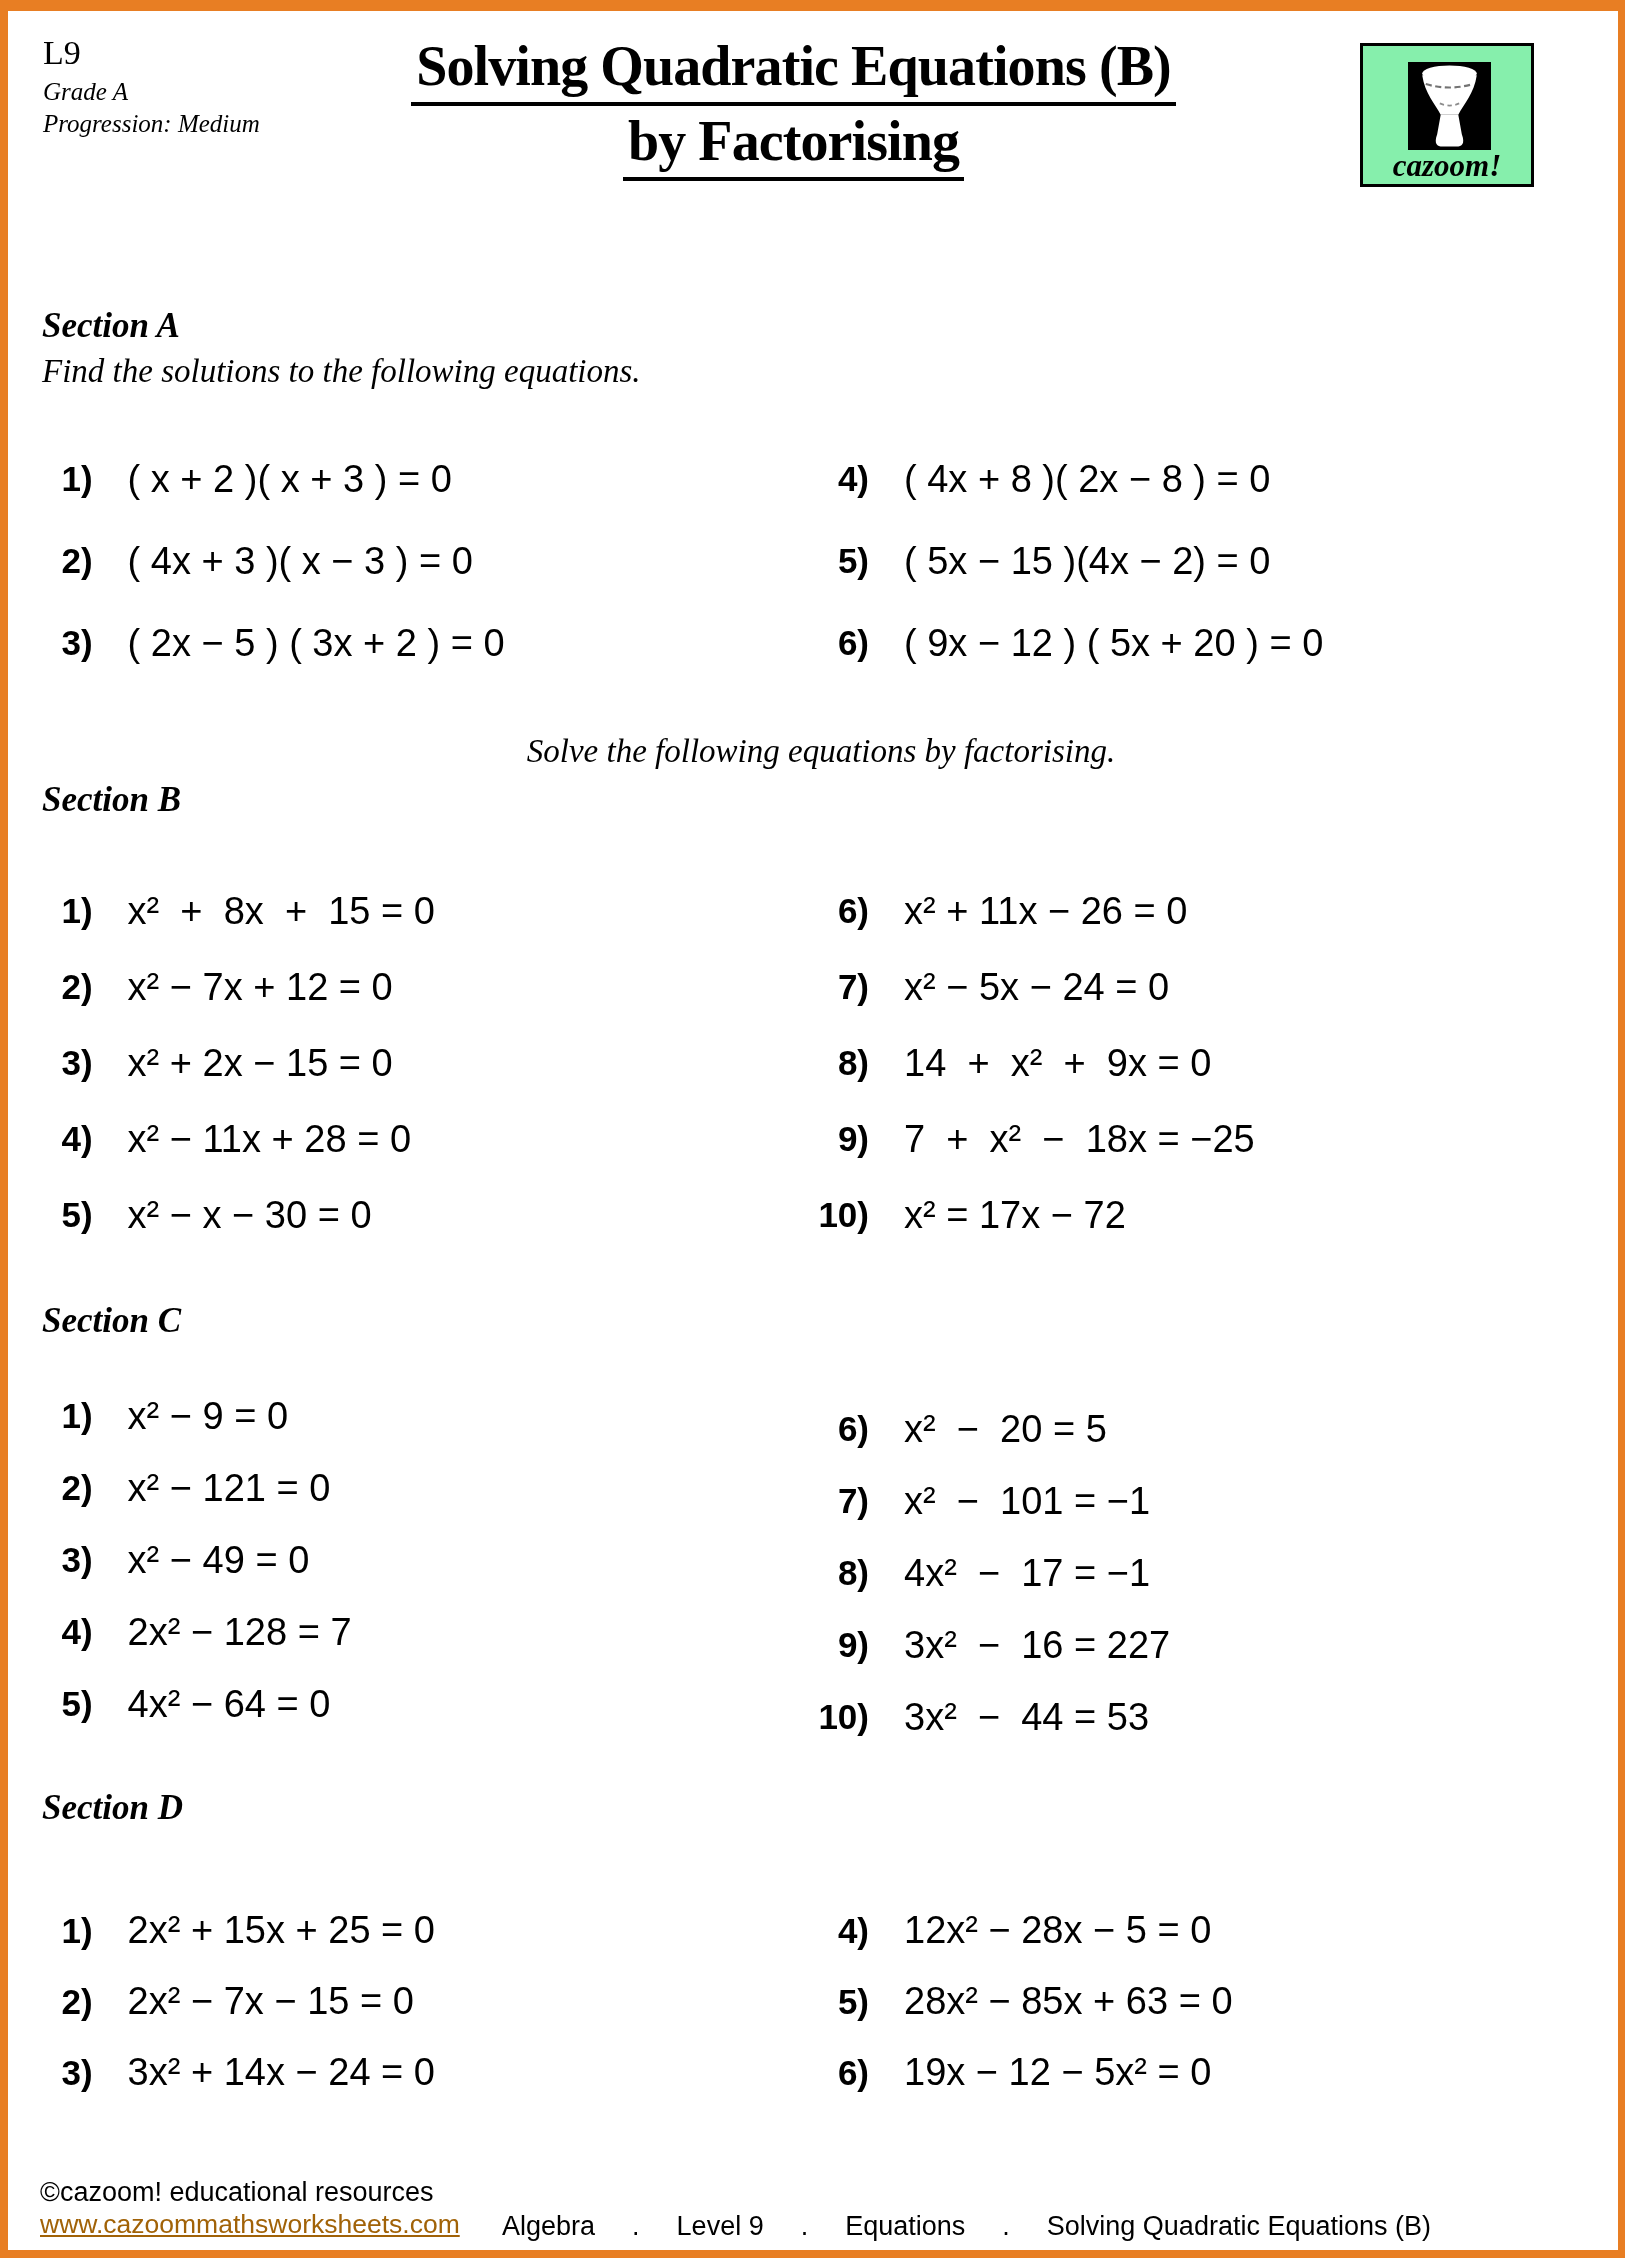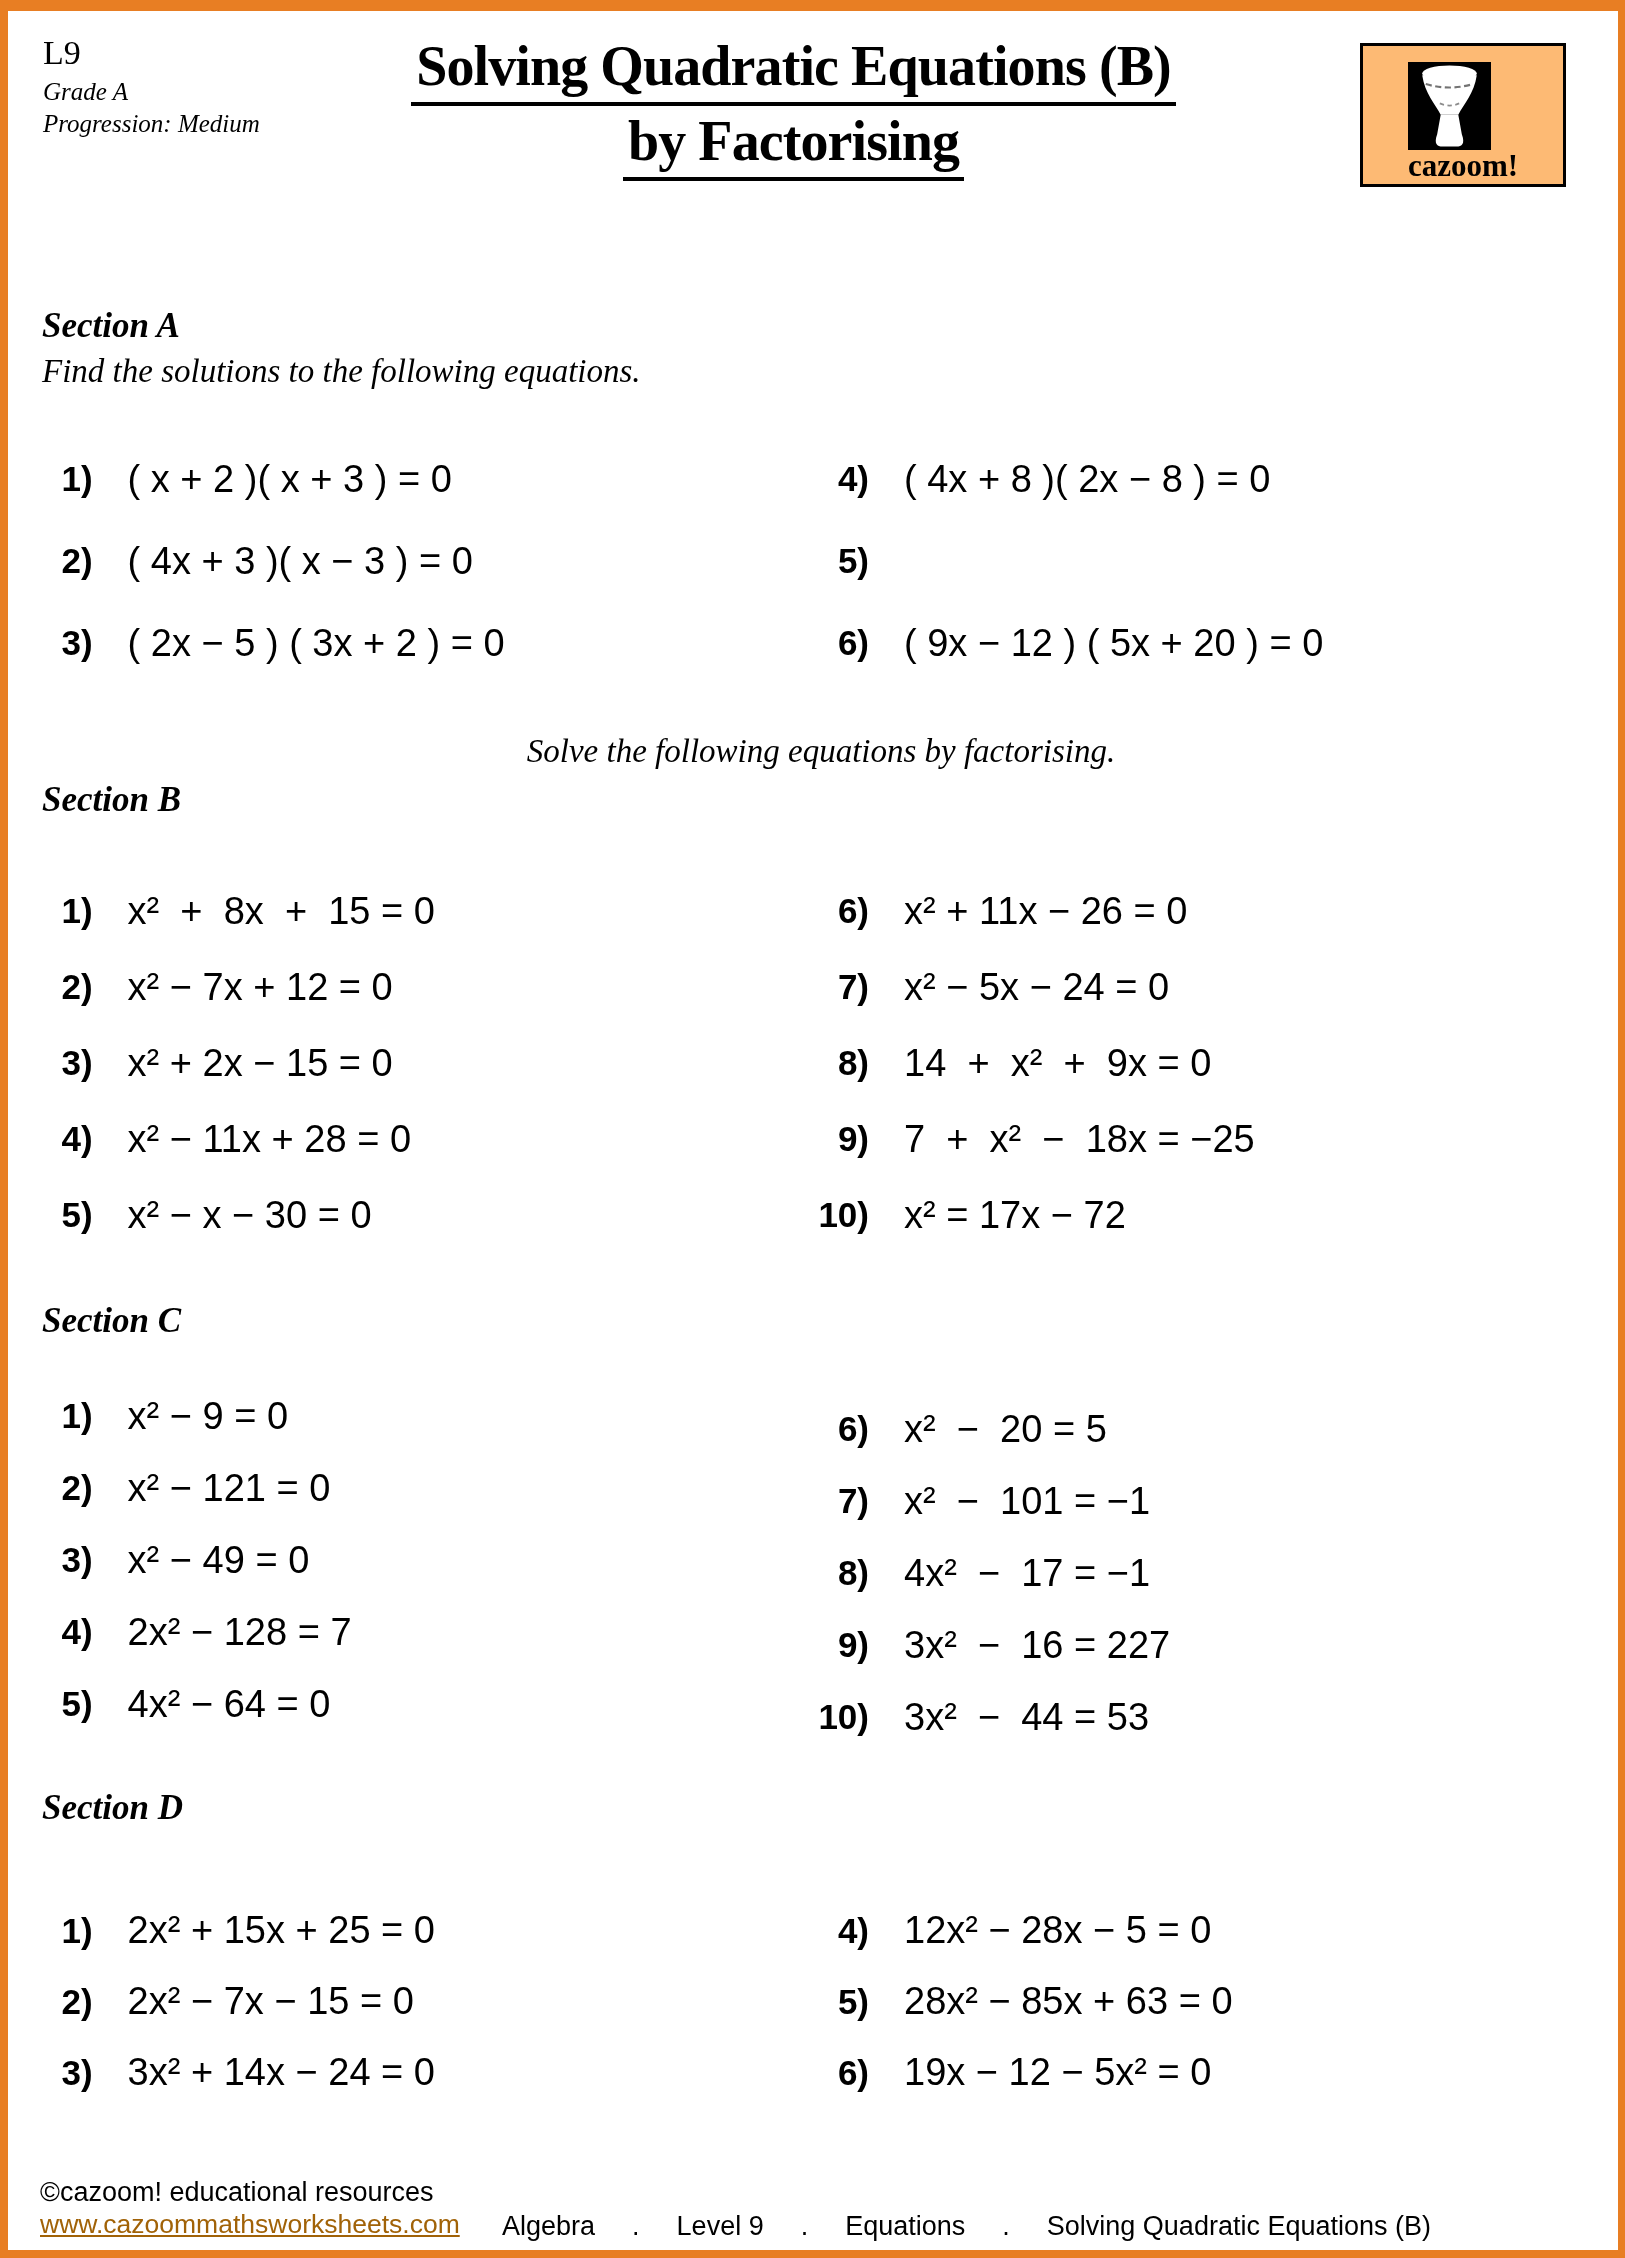--- a/index.html
+++ b/index.html
@@ -16,22 +16,22 @@
   
   .hdr-left { position:absolute; left:35px; top:19.4px; font-family:"Liberation Serif", serif; }
   .hdr-level { font-size:34px; line-height:46px; }
   .hdr-grade, .hdr-prog { font-style:italic; font-size:25px; line-height:32px; }
   .title-block { position:absolute; left:221px; top:23px; width:1129px; text-align:center;
                  font-family:"Liberation Serif", serif; font-weight:bold; }
   .title-line { display:inline-block; font-size:56px; line-height:65px; letter-spacing:-0.9px;
                 border-bottom:4.4px solid #000; padding:0 5.3px 2.6px 5.3px; }
   .title-line2-wrap { margin-top:3.5px; }
   
-  .logo { position:absolute; left:1352px; top:32px; width:206px; height:144px;
-          border:3.5px solid #000; background:#fdba74; }
+  .logo { position:absolute; left:1352px; top:32px; width:174px; height:144px;
+          border:3.5px solid #000; background:#86efac;font-style:italic; }
   .logo-drum-box { position:absolute; left:45px; top:16px; width:83px; height:88px; background:#000; }
   .logo-brand { position:absolute; left:0; right:0; bottom:0px; text-align:center;
                 font-family:"Liberation Serif", serif; font-weight:bold; font-size:31px; }
   
   .sec-head { position:absolute; left:34px; font-family:"Liberation Serif", serif;
               font-weight:bold; font-style:italic; font-size:35px; }
   .instruction { font-family:"Liberation Serif", serif; font-style:italic; font-size:33px; }
   .secA-instr { position:absolute; left:34px; top:342px; }
   .mid-instr { position:absolute; left:0; width:1626px; top:722px; text-align:center; }
   
@@ -106,20 +106,21 @@
       <span class="eq">( 2x − 5 ) ( 3x + 2 ) = 0</span>
     </div>
   </div>
   <div class="col colA right-col">
     <div class="row">
       <span class="num">4)</span>
       <span class="eq">( 4x + 8 )( 2x − 8 ) = 0</span>
     </div>
     <div class="row">
       <span class="num">5)</span>
+      <span class="eq">( 5x − 15 )(4x − 2) = 0</span>
     </div>
     <div class="row">
       <span class="num">6)</span>
       <span class="eq">( 9x − 12 ) ( 5x + 20 ) = 0</span>
     </div>
   </div>
 
   <div class="instruction mid-instr">Solve the following equations by factorising.</div>
   <div class="sec-head" style="top:769px;">Section B</div>
 

